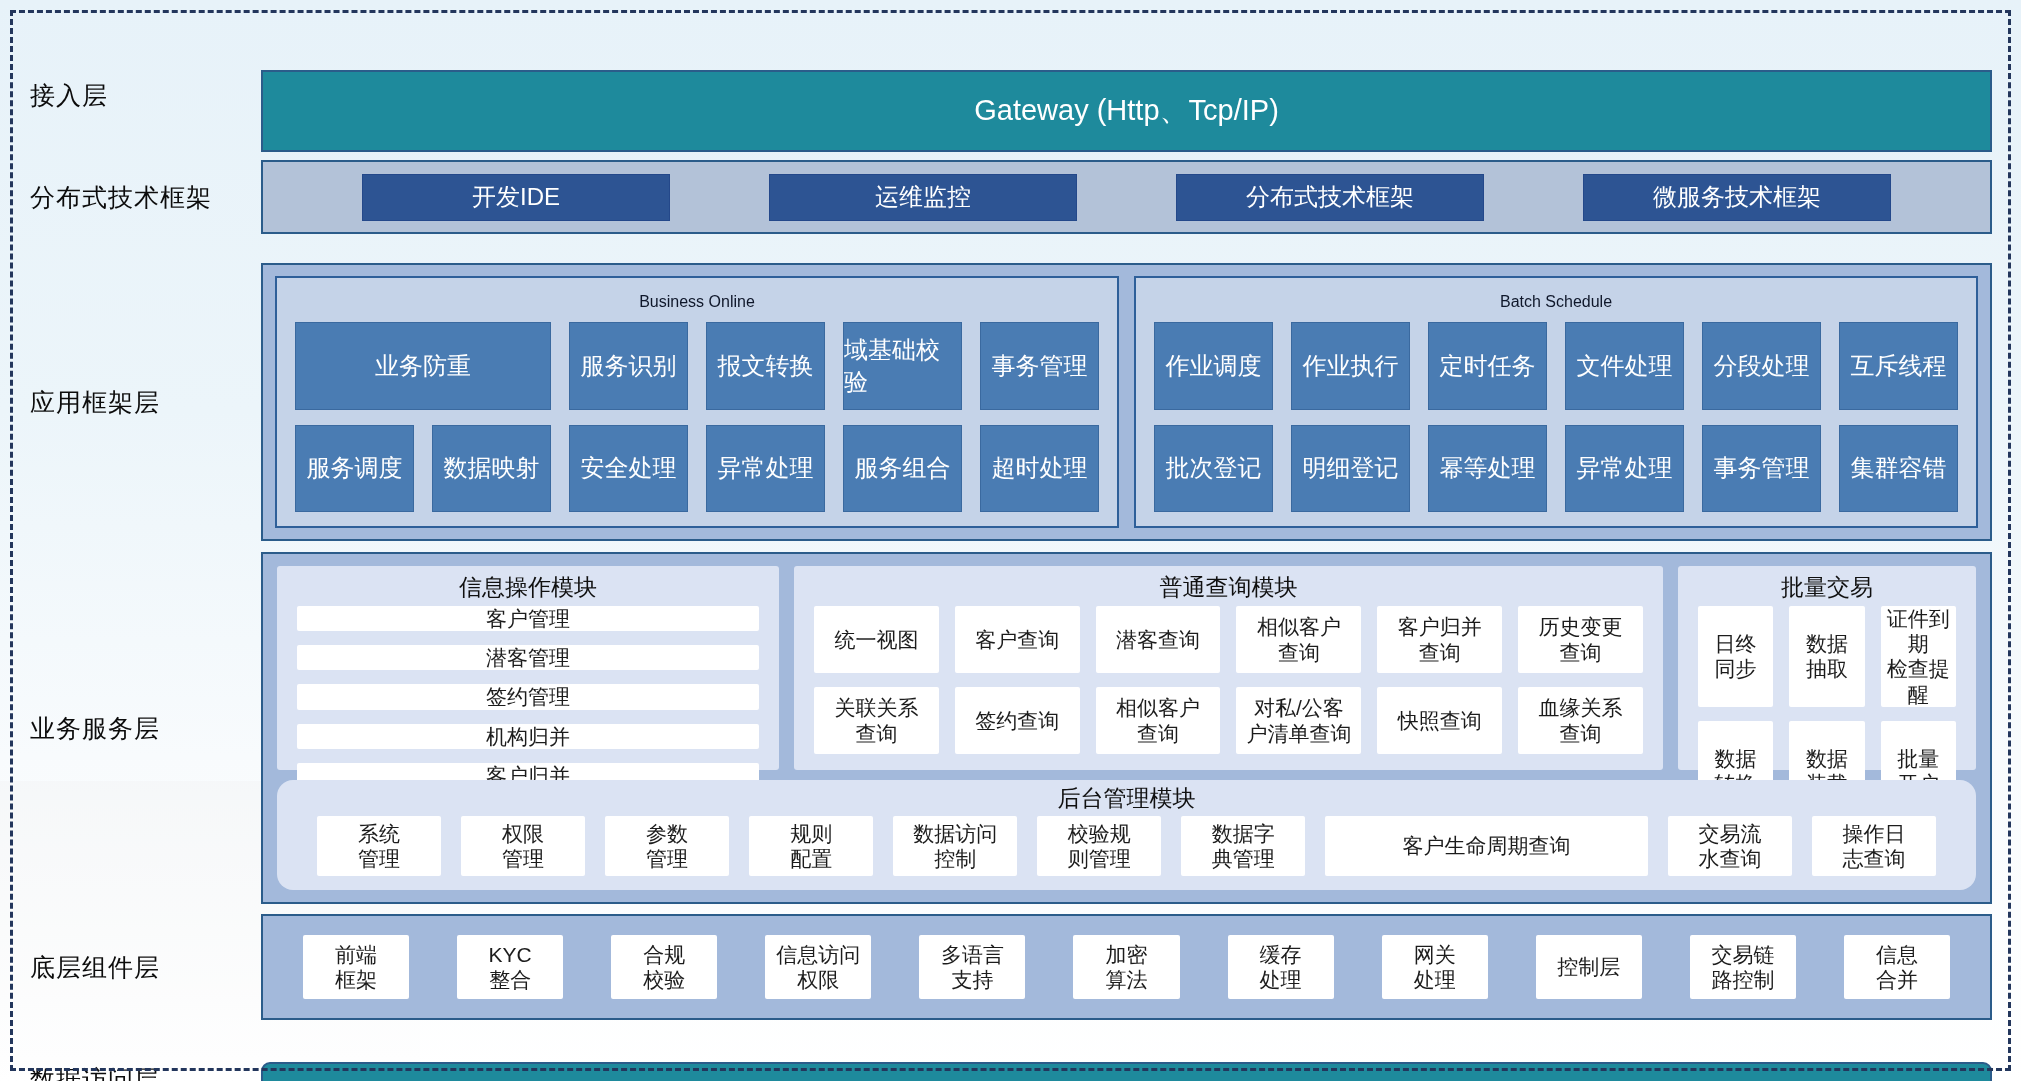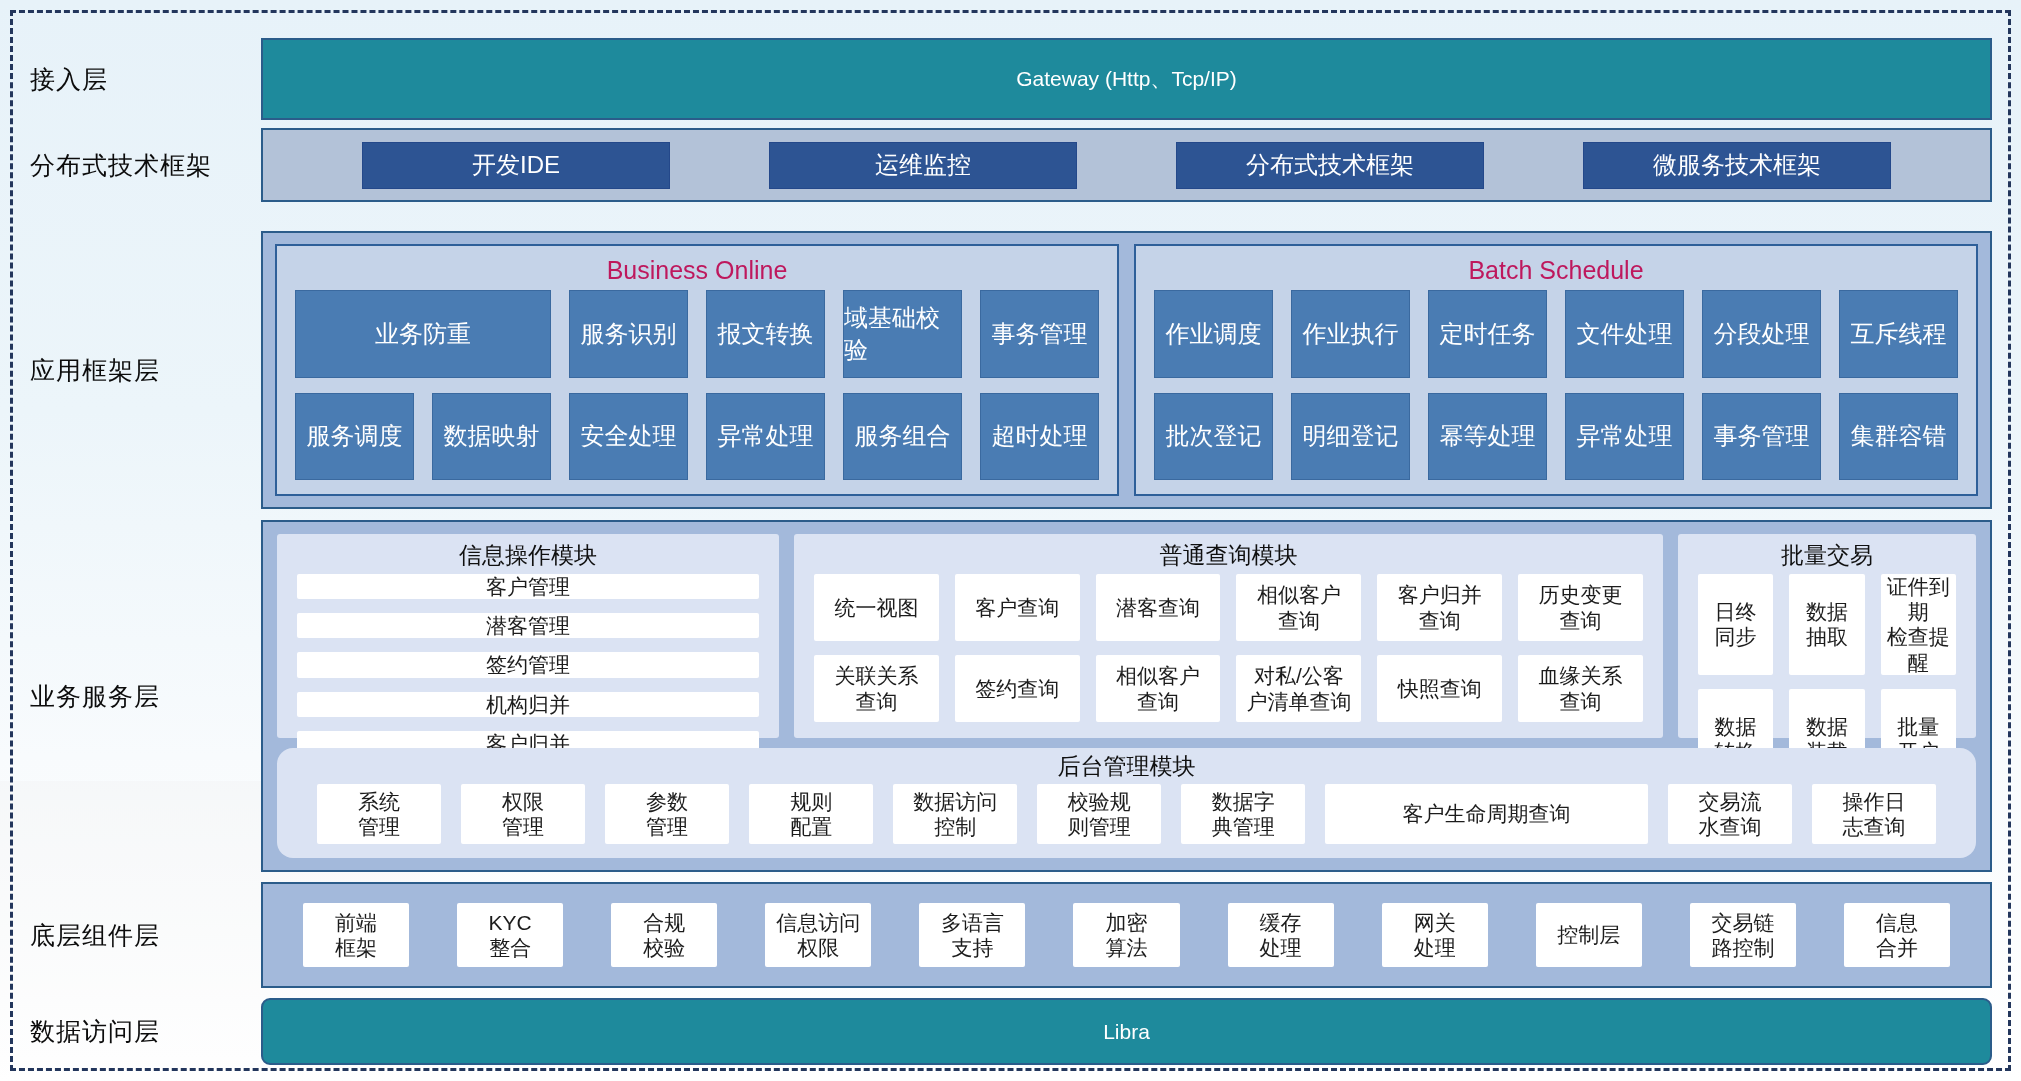--- a/index.html
+++ b/index.html
@@ -16,33 +16,33 @@
       linear-gradient(180deg,#f2f2f2,#ffffff);
     background-blend-mode:lighten;
   }
   .frame{position:absolute;inset:10px;border:3px dashed #23365c;pointer-events:none;}
   .content{position:absolute;left:0;top:0;width:100%;padding:38px 29px 0 30px;box-sizing:border-box;}
   .layer-row{display:flex;align-items:center;}
   .row-label{flex:0 0 231px;width:231px;text-align:left;font-size:25px;color:#0c0c0c;letter-spacing:1px;}
   .row-content{flex:1;min-width:0;}
   
   .teal-bar{height:82px;background:#1e8a9c;border:2px solid #2b5c8a;box-sizing:border-box;
-    display:flex;align-items:center;justify-content:center;color:#fff;font-size:21px;}
+    display:flex;align-items:center;justify-content:center;color:#fff;font-size:29px;margin-top:32px;}
   .libra-bar{height:67px;border-radius:9px;}
   
   .tech-box{height:74px;background:#b3c2d8;border:2px solid #2b5c8a;box-sizing:border-box;
     display:flex;align-items:center;justify-content:space-evenly;}
   .tech-btn{width:308px;height:47px;background:#2d5493;border:1px solid #24488a;box-sizing:border-box;
     color:#fff;font-size:24px;display:flex;align-items:center;justify-content:center;}
   
   .app-box{height:278px;background:#a3b9db;border:2px solid #2b5c8a;box-sizing:border-box;
     display:flex;gap:15px;padding:11px 12px;}
   .app-panel{flex:1;min-width:0;background:#c5d3e8;border:2px solid #2e5f99;box-sizing:border-box;
     display:flex;flex-direction:column;padding:4px 18px 14px;}
-  .panel-title{text-align:center;font-size:25px;color:#be185d;height:40px;line-height:40px;}
+  .panel-title{text-align:center;font-size:16px;color:#0f172a;height:40px;line-height:40px;}
   .app-grid{flex:1;display:grid;grid-template-columns:repeat(6,1fr);grid-auto-rows:1fr;gap:15px 18px;}
   .app-btn{background:#4a7cb3;border:1px solid #3a699f;box-sizing:border-box;color:#fff;font-size:24px;
     display:flex;align-items:center;justify-content:center;}
   
   .service-box{height:352px;background:#a3b9db;border:2px solid #2b5c8a;box-sizing:border-box;
     display:flex;flex-direction:column;gap:10px;padding:12px 14px;}
   .modules-row{flex:1;display:flex;gap:15px;min-height:0;}
   .module{background:#dbe3f3;border-radius:3px;display:flex;flex-direction:column;
     padding:2px 20px 16px;box-sizing:border-box;min-width:0;}
   .module-title{text-align:center;font-size:23px;color:#101010;height:38px;line-height:38px;}

